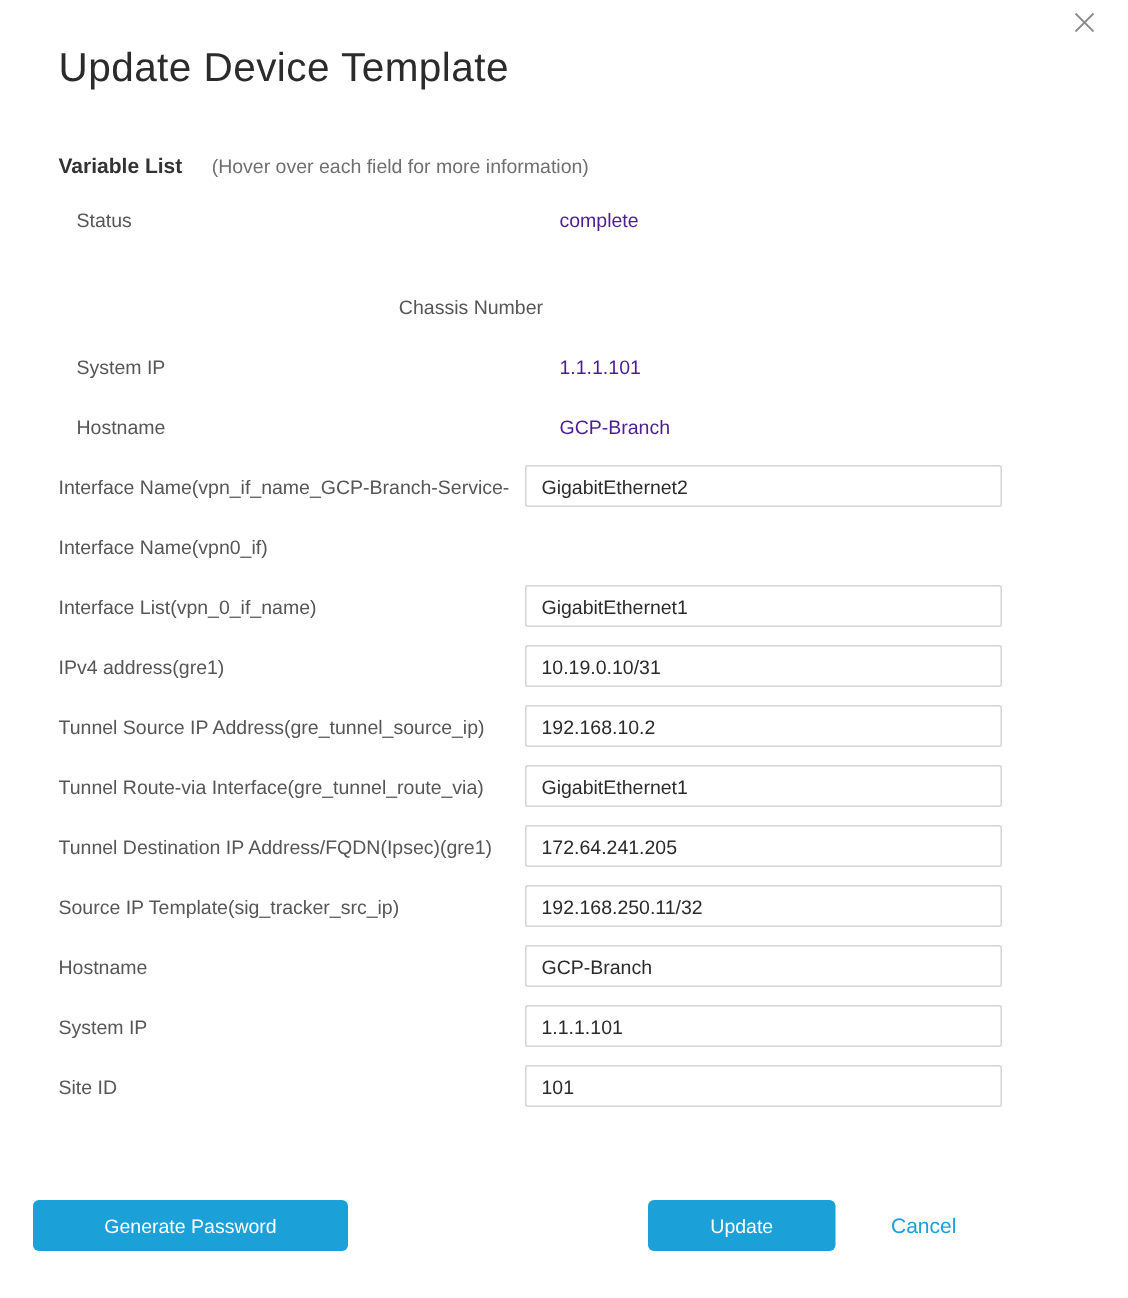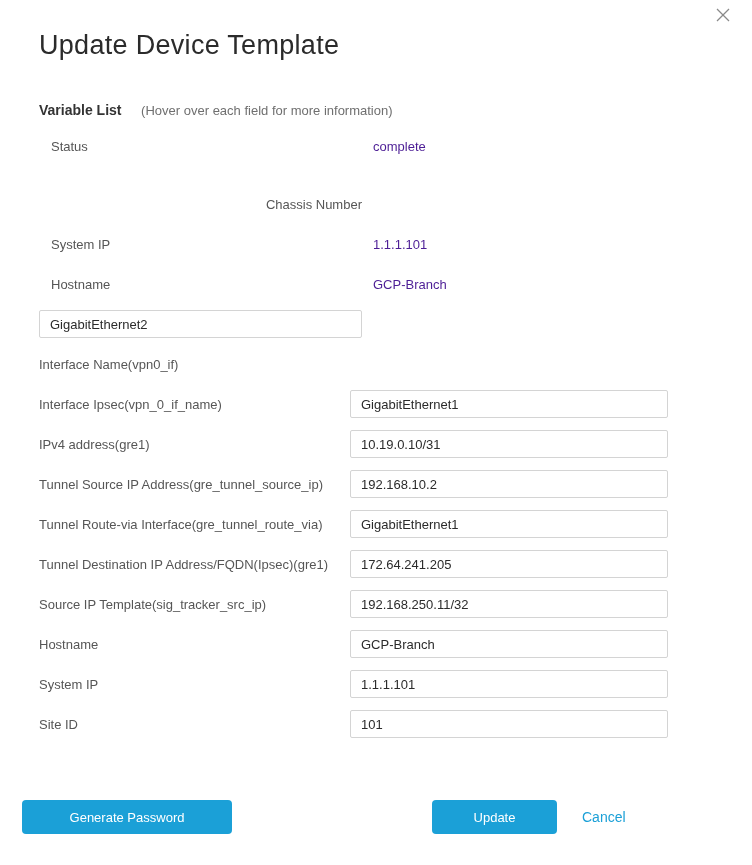--- a/index.html
+++ b/index.html
@@ -31,21 +31,21 @@
   .irow input { width:323px; height:28px; border:1px solid #d4d4d4;
     border-radius:2px; background:#fff; font-family:"Liberation Sans",sans-serif;
     font-size:13px; color:#2b2b2b; padding:0 10px; outline:none; }
 
   .footer { position:absolute; top:800px; left:0; width:736px; height:34px; }
   .btn { position:absolute; height:34px; border:none; border-radius:4px;
     background:var(--accent,#1ba0d7); color:#fff; font-size:13px;
     font-family:"Liberation Sans",sans-serif; cursor:pointer; }
   .btn-generate { left:22px; width:210px; }
   .btn-update { left:432px; width:125px; }
-  .link-cancel { position:absolute; left:582px; top:0; height:34px;
+  .link-cancel { position:absolute; left:594px; top:0; height:34px;
     display:flex; align-items:center; color:var(--accent,#1ba0d7);
     font-size:14px; cursor:pointer; }
 </style>
 </head>
 <body>
 
 <div class="modal">
 
   <div class="close-btn">
     <svg width="14" height="14" viewBox="0 0 14 14">
@@ -75,27 +75,28 @@
         <div class="value">1.1.1.101</div>
       </div>
       <div class="srow">
         <div class="label">Hostname</div>
         <div class="value">GCP-Branch</div>
       </div>
     </div>
 
   <div class="input-rows">
       <div class="irow">
+        <div class="label">Interface Name(vpn_if_name_GCP-Branch-Service-</div>
         <input type="text" value="GigabitEthernet2" style="">
       </div>
       <div class="irow">
         <div class="label">Interface Name(vpn0_if)</div>
       </div>
       <div class="irow">
-        <div class="label">Interface Ipsec(vpn_0_if_name)</div>
+        <div class="label">Interface List(vpn_0_if_name)</div>
         <input type="text" value="GigabitEthernet1" style="">
       </div>
       <div class="irow">
         <div class="label">IPv4 address(gre1)</div>
         <input type="text" value="10.19.0.10/31" style="">
       </div>
       <div class="irow">
         <div class="label">Tunnel Source IP Address(gre_tunnel_source_ip)</div>
         <input type="text" value="192.168.10.2" style="">
       </div>

